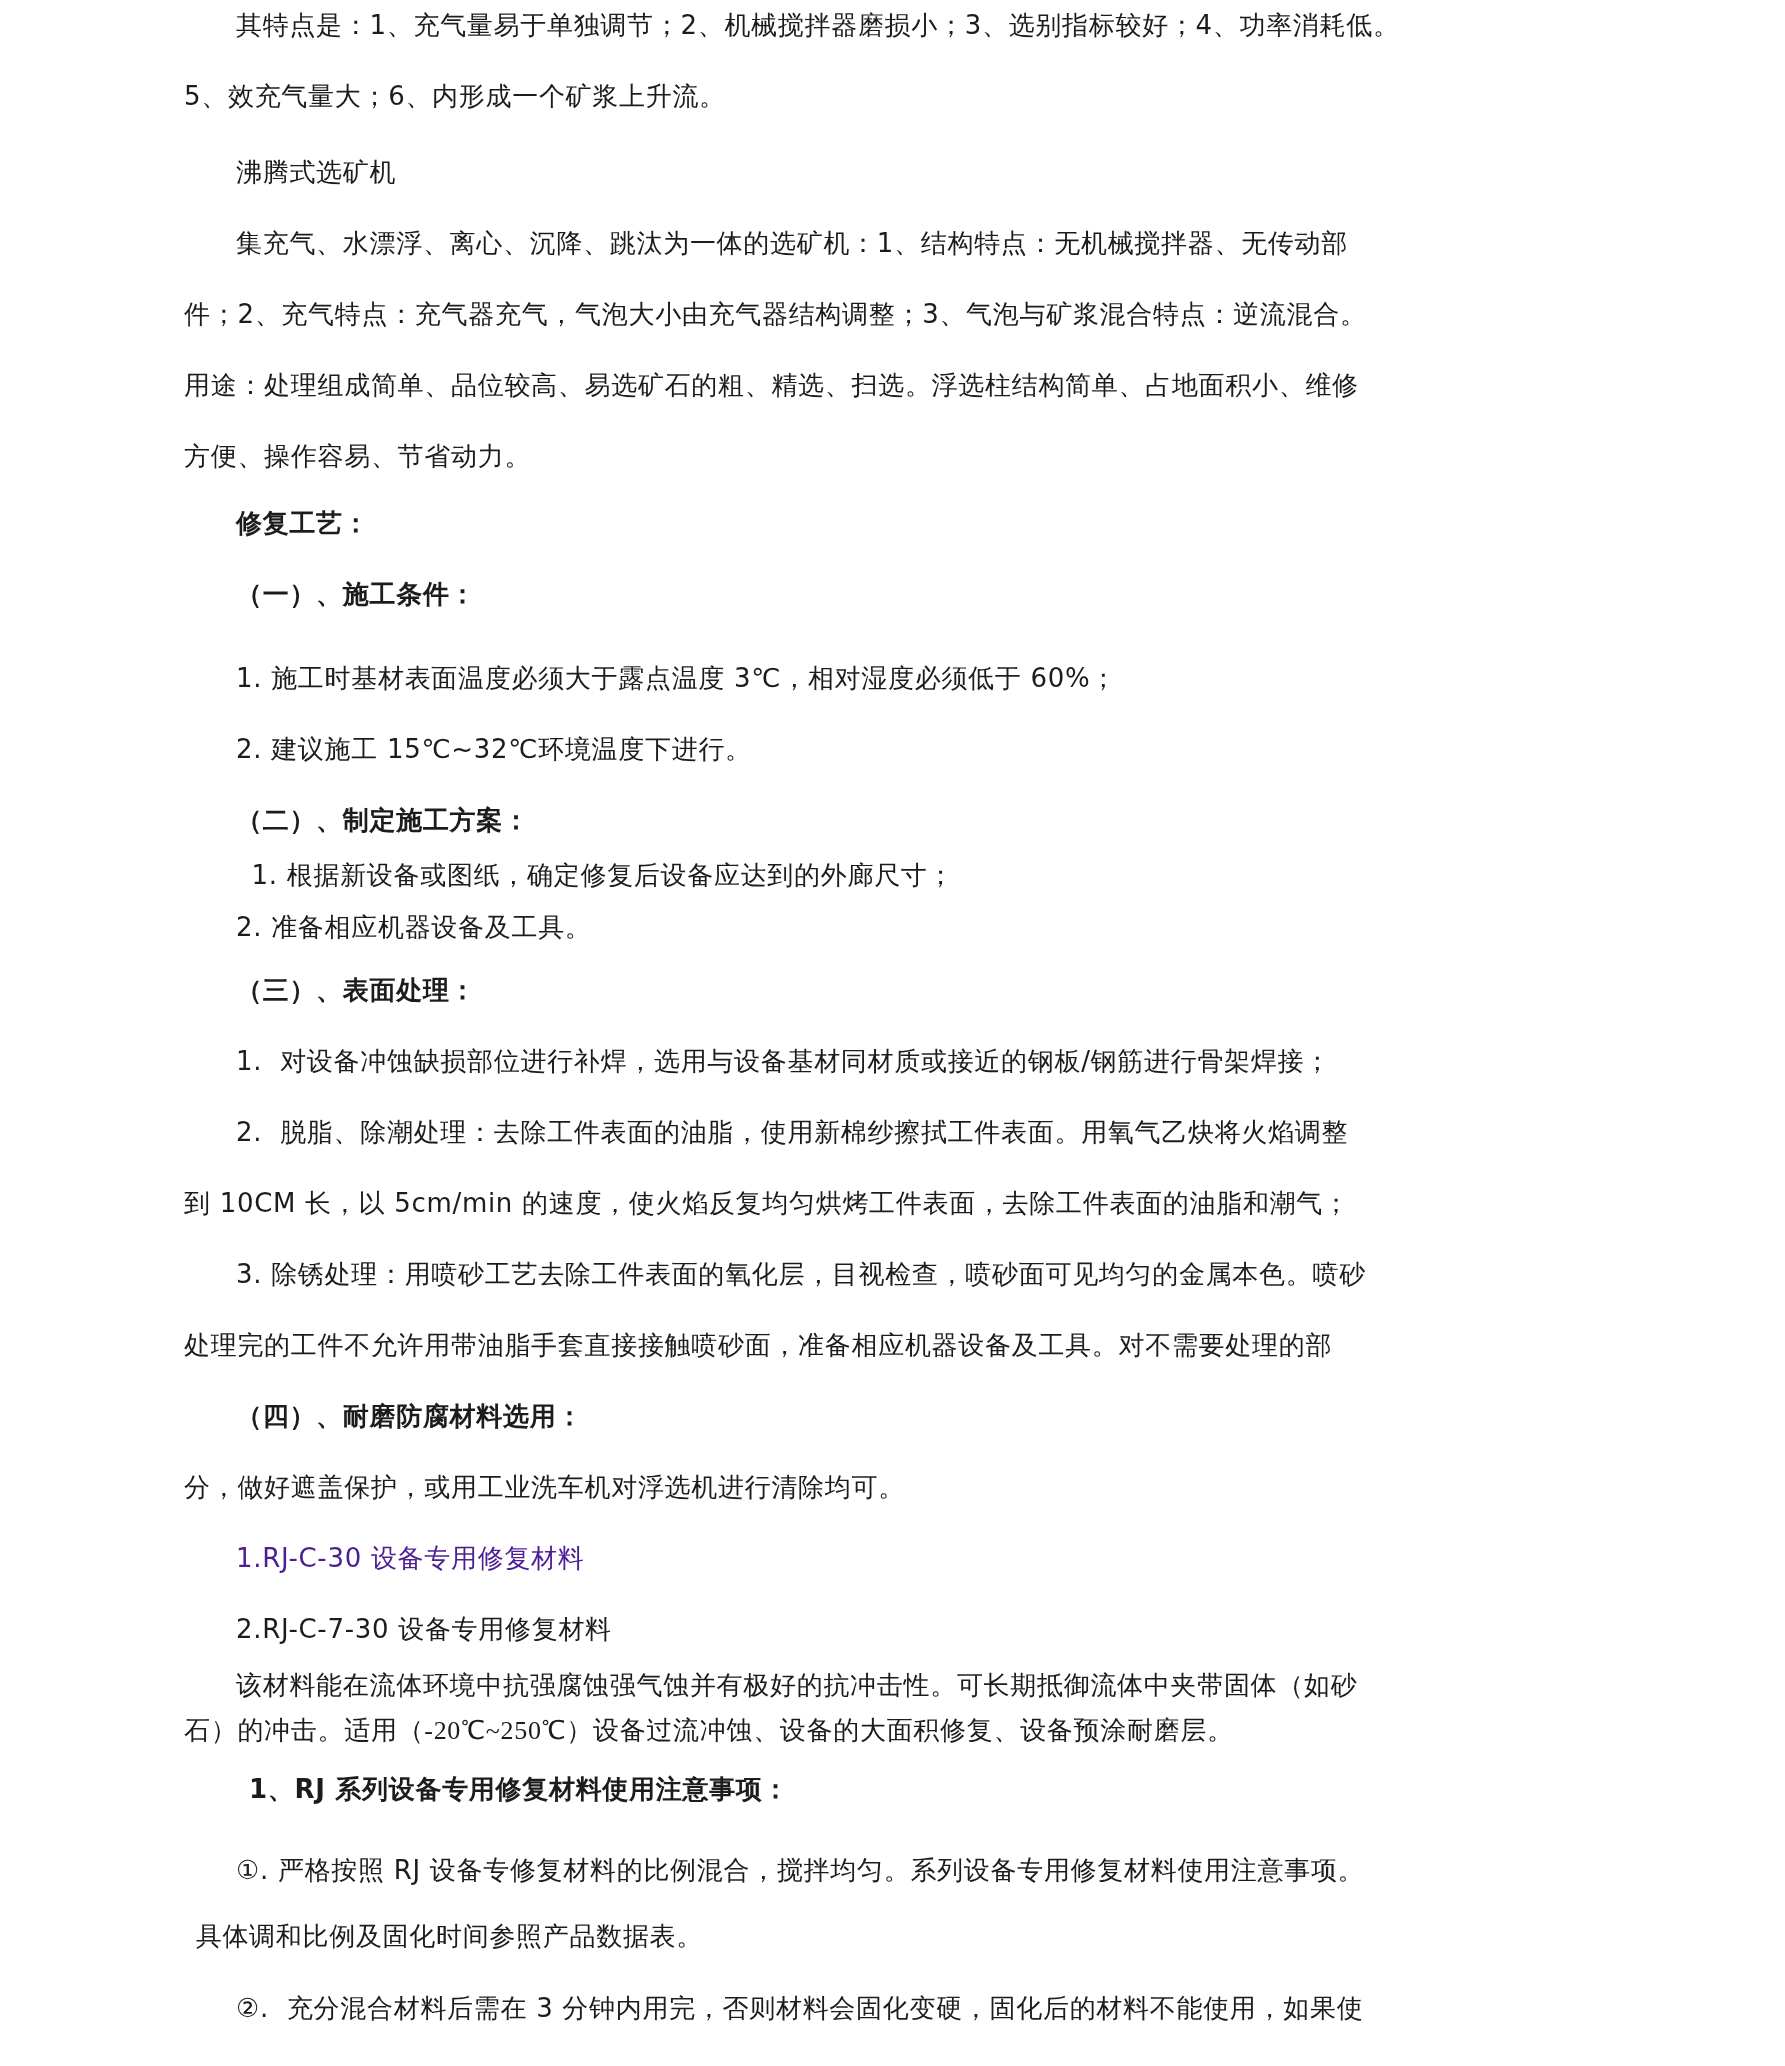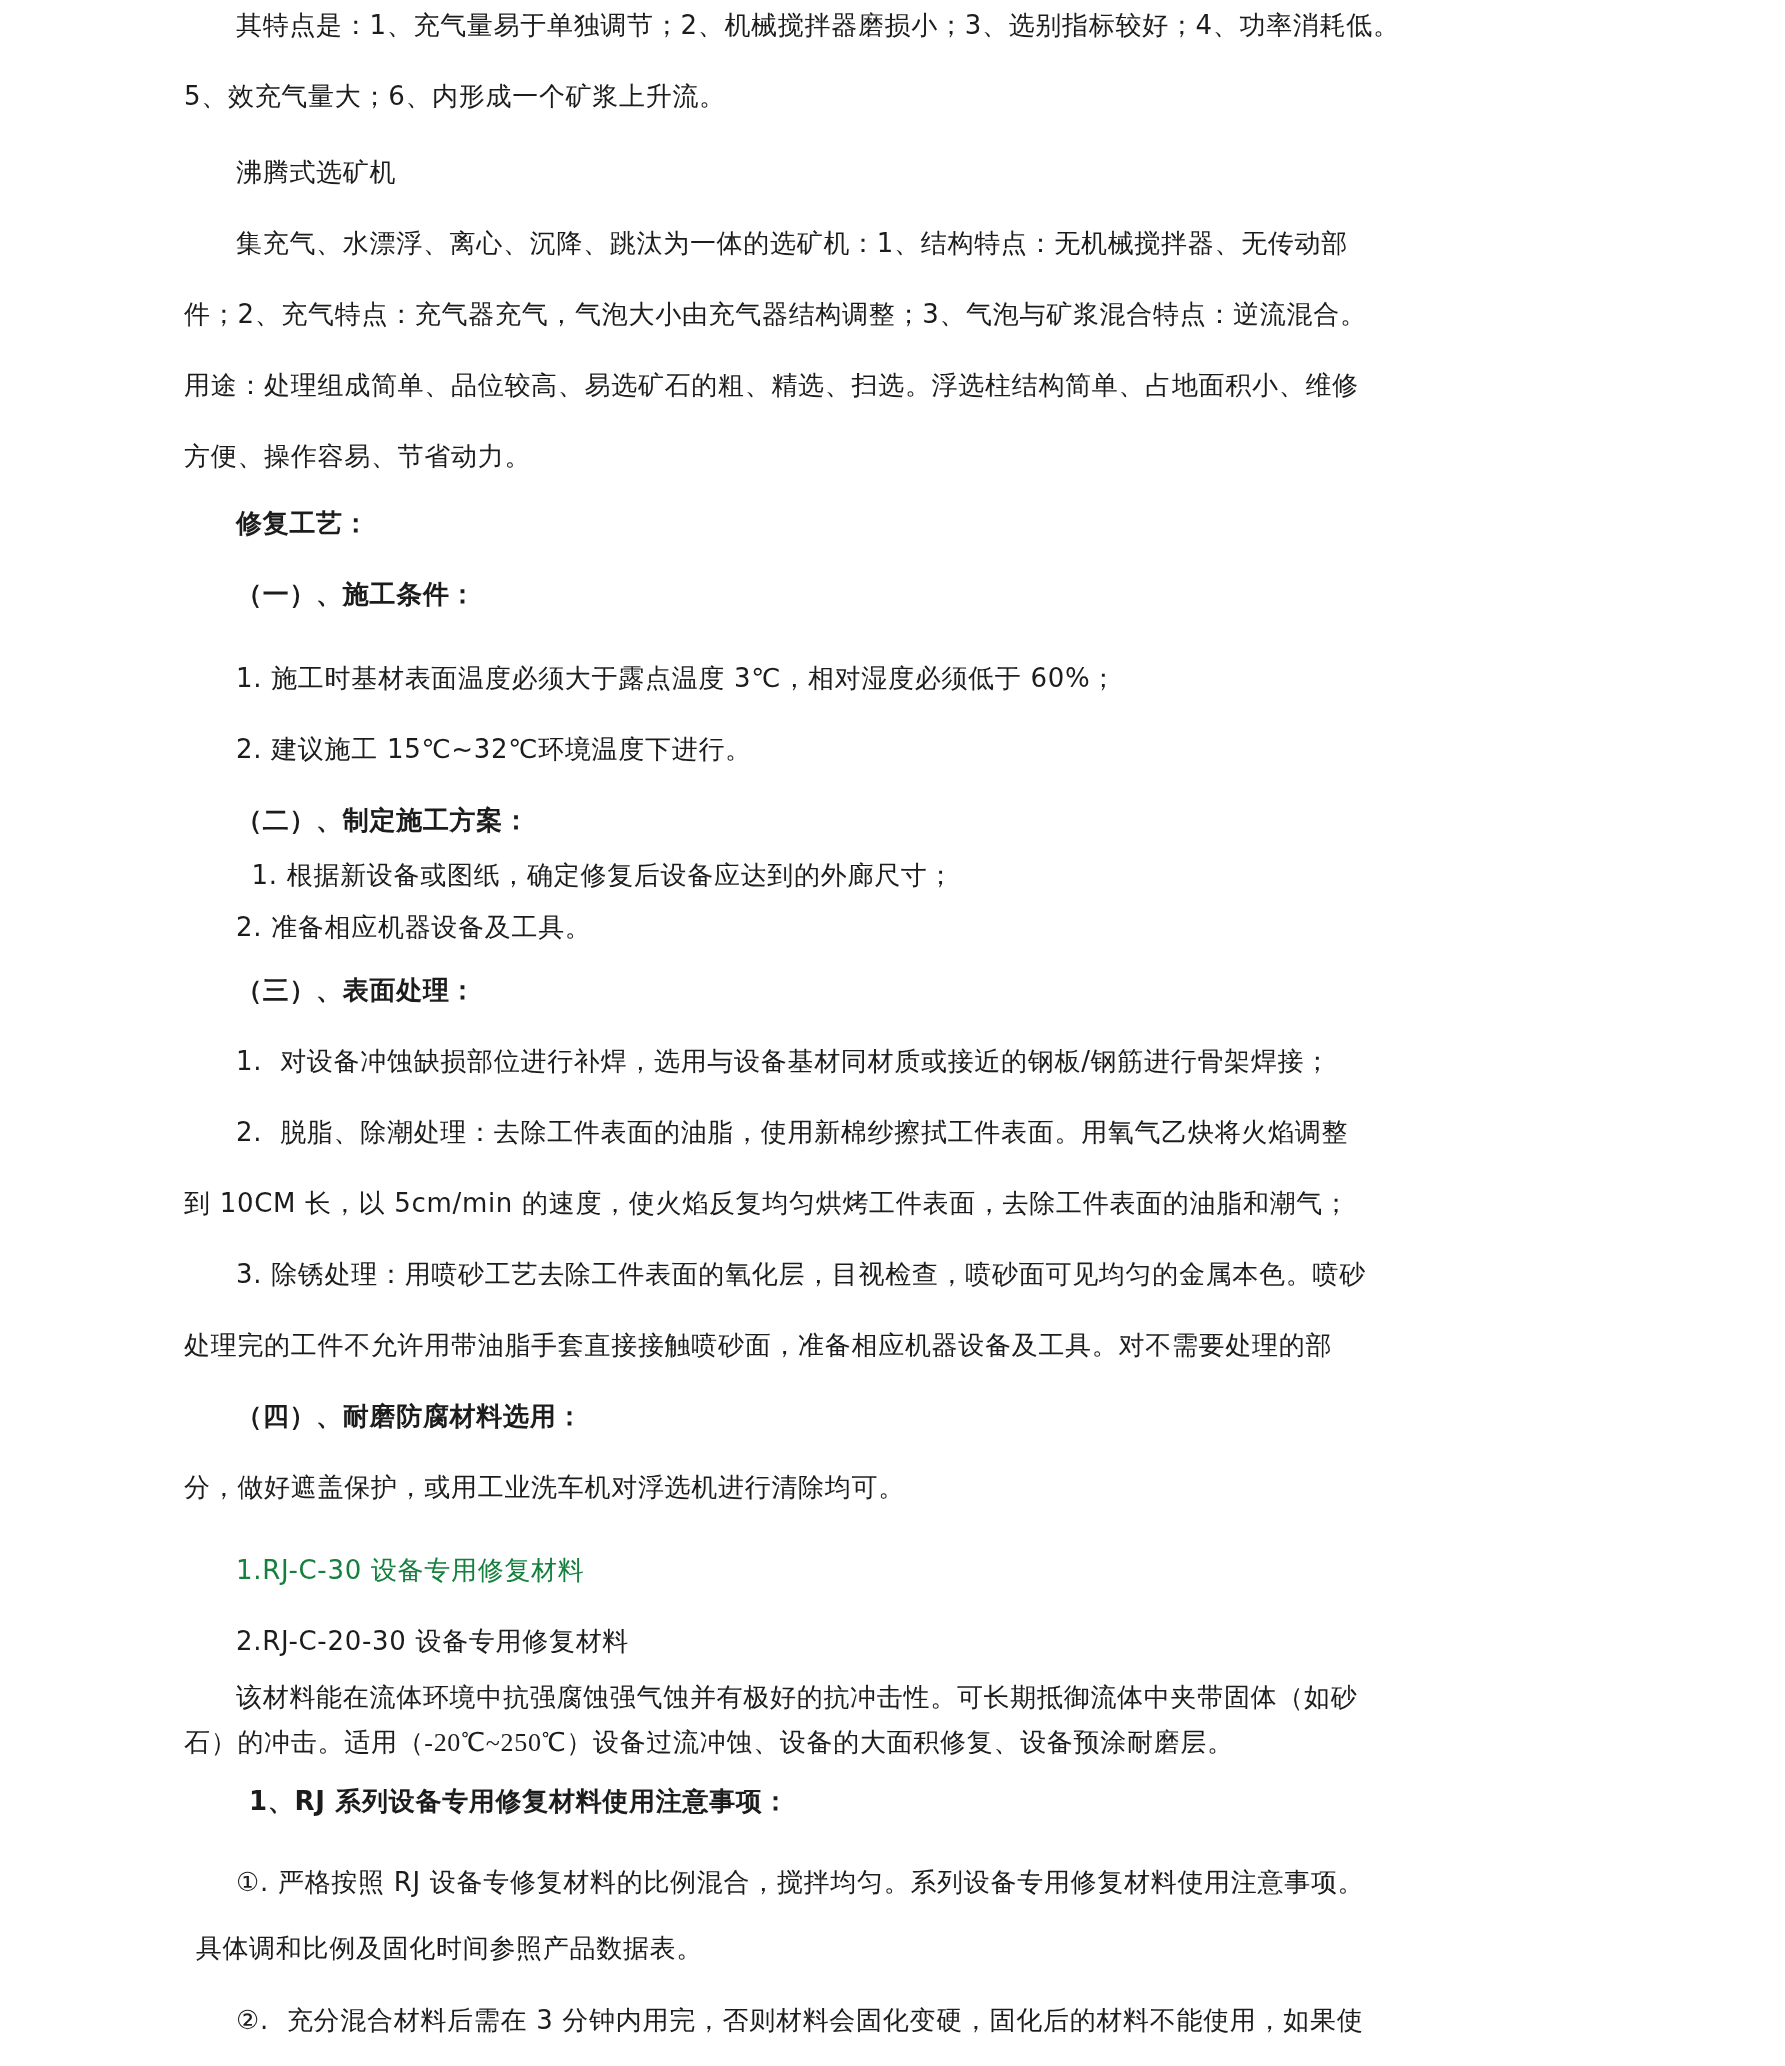--- a/index.html
+++ b/index.html
@@ -53,22 +53,22 @@
       <div class="line" style="height: 52px; padding-left: 2.6em; color: rgb(28, 28, 28);">1. 根据新设备或图纸，确定修复后设备应达到的外廊尺寸；</div>
       <div class="line" style="height: 63px; padding-left: 2em; color: rgb(28, 28, 28);">2. 准备相应机器设备及工具。</div>
       <div class="line bold" style="padding-left: 2em; color: rgb(28, 28, 28);">（三）、表面处理：</div>
       <div class="line" style="padding-left: 2em; color: rgb(28, 28, 28);">1.  对设备冲蚀缺损部位进行补焊，选用与设备基材同材质或接近的钢板/钢筋进行骨架焊接；</div>
       <div class="line" style="padding-left: 2em; color: rgb(28, 28, 28);">2.  脱脂、除潮处理：去除工件表面的油脂，使用新棉纱擦拭工件表面。用氧气乙炔将火焰调整</div>
       <div class="line" style="color: rgb(28, 28, 28);">到 10CM 长，以 5cm/min 的速度，使火焰反复均匀烘烤工件表面，去除工件表面的油脂和潮气；</div>
       <div class="line" style="padding-left: 2em; color: rgb(28, 28, 28);">3. 除锈处理：用喷砂工艺去除工件表面的氧化层，目视检查，喷砂面可见均匀的金属本色。喷砂</div>
       <div class="line" style="color: rgb(28, 28, 28);">处理完的工件不允许用带油脂手套直接接触喷砂面，准备相应机器设备及工具。对不需要处理的部</div>
       <div class="line bold" style="padding-left: 2em; color: rgb(28, 28, 28);">（四）、耐磨防腐材料选用：</div>
       <div class="line" style="color: rgb(28, 28, 28);">分，做好遮盖保护，或用工业洗车机对浮选机进行清除均可。</div>
-      <div class="line" style="padding-left: 2em; color: #15803d; margin-top: 12px;">1.RJ-C-30 设备专用修复材料</div>
-      <div class="line" style="height: 56px; padding-left: 2em; color: rgb(28, 28, 28);">2.RJ-C-20-30 设备专用修复材料</div>
+      <div class="line" style="padding-left: 2em; color: #4c1d95;">1.RJ-C-30 设备专用修复材料</div>
+      <div class="line" style="height: 56px; padding-left: 2em; color: rgb(28, 28, 28);">2.RJ-C-7-30 设备专用修复材料</div>
       <div class="line" style="height: 45px; padding-left: 2em; color: rgb(28, 28, 28);">该材料能在流体环境中抗强腐蚀强气蚀并有极好的抗冲击性。可长期抵御流体中夹带固体（如砂</div>
       <div class="line" style="height: 59px; color: rgb(28, 28, 28); font-family: Liberation Serif, serif;">石）的冲击。适用（-20℃~250℃）设备过流冲蚀、设备的大面积修复、设备预涂耐磨层。</div>
       <div class="line bold" style="height: 81px; padding-left: 2.5em; color: rgb(28, 28, 28);">1、RJ 系列设备专用修复材料使用注意事项：</div>
       <div class="line" style="height: 66px; padding-left: 2em; color: rgb(28, 28, 28);">①. 严格按照 RJ 设备专修复材料的比例混合，搅拌均匀。系列设备专用修复材料使用注意事项。</div>
       <div class="line" style="height: 72px; padding-left: 0.45em; color: rgb(28, 28, 28);">具体调和比例及固化时间参照产品数据表。</div>
       <div class="line" style="padding-left: 2em; color: rgb(28, 28, 28);">②.  充分混合材料后需在 3 分钟内用完，否则材料会固化变硬，固化后的材料不能使用，如果使</div>
     </div>
 </div>
 
 

